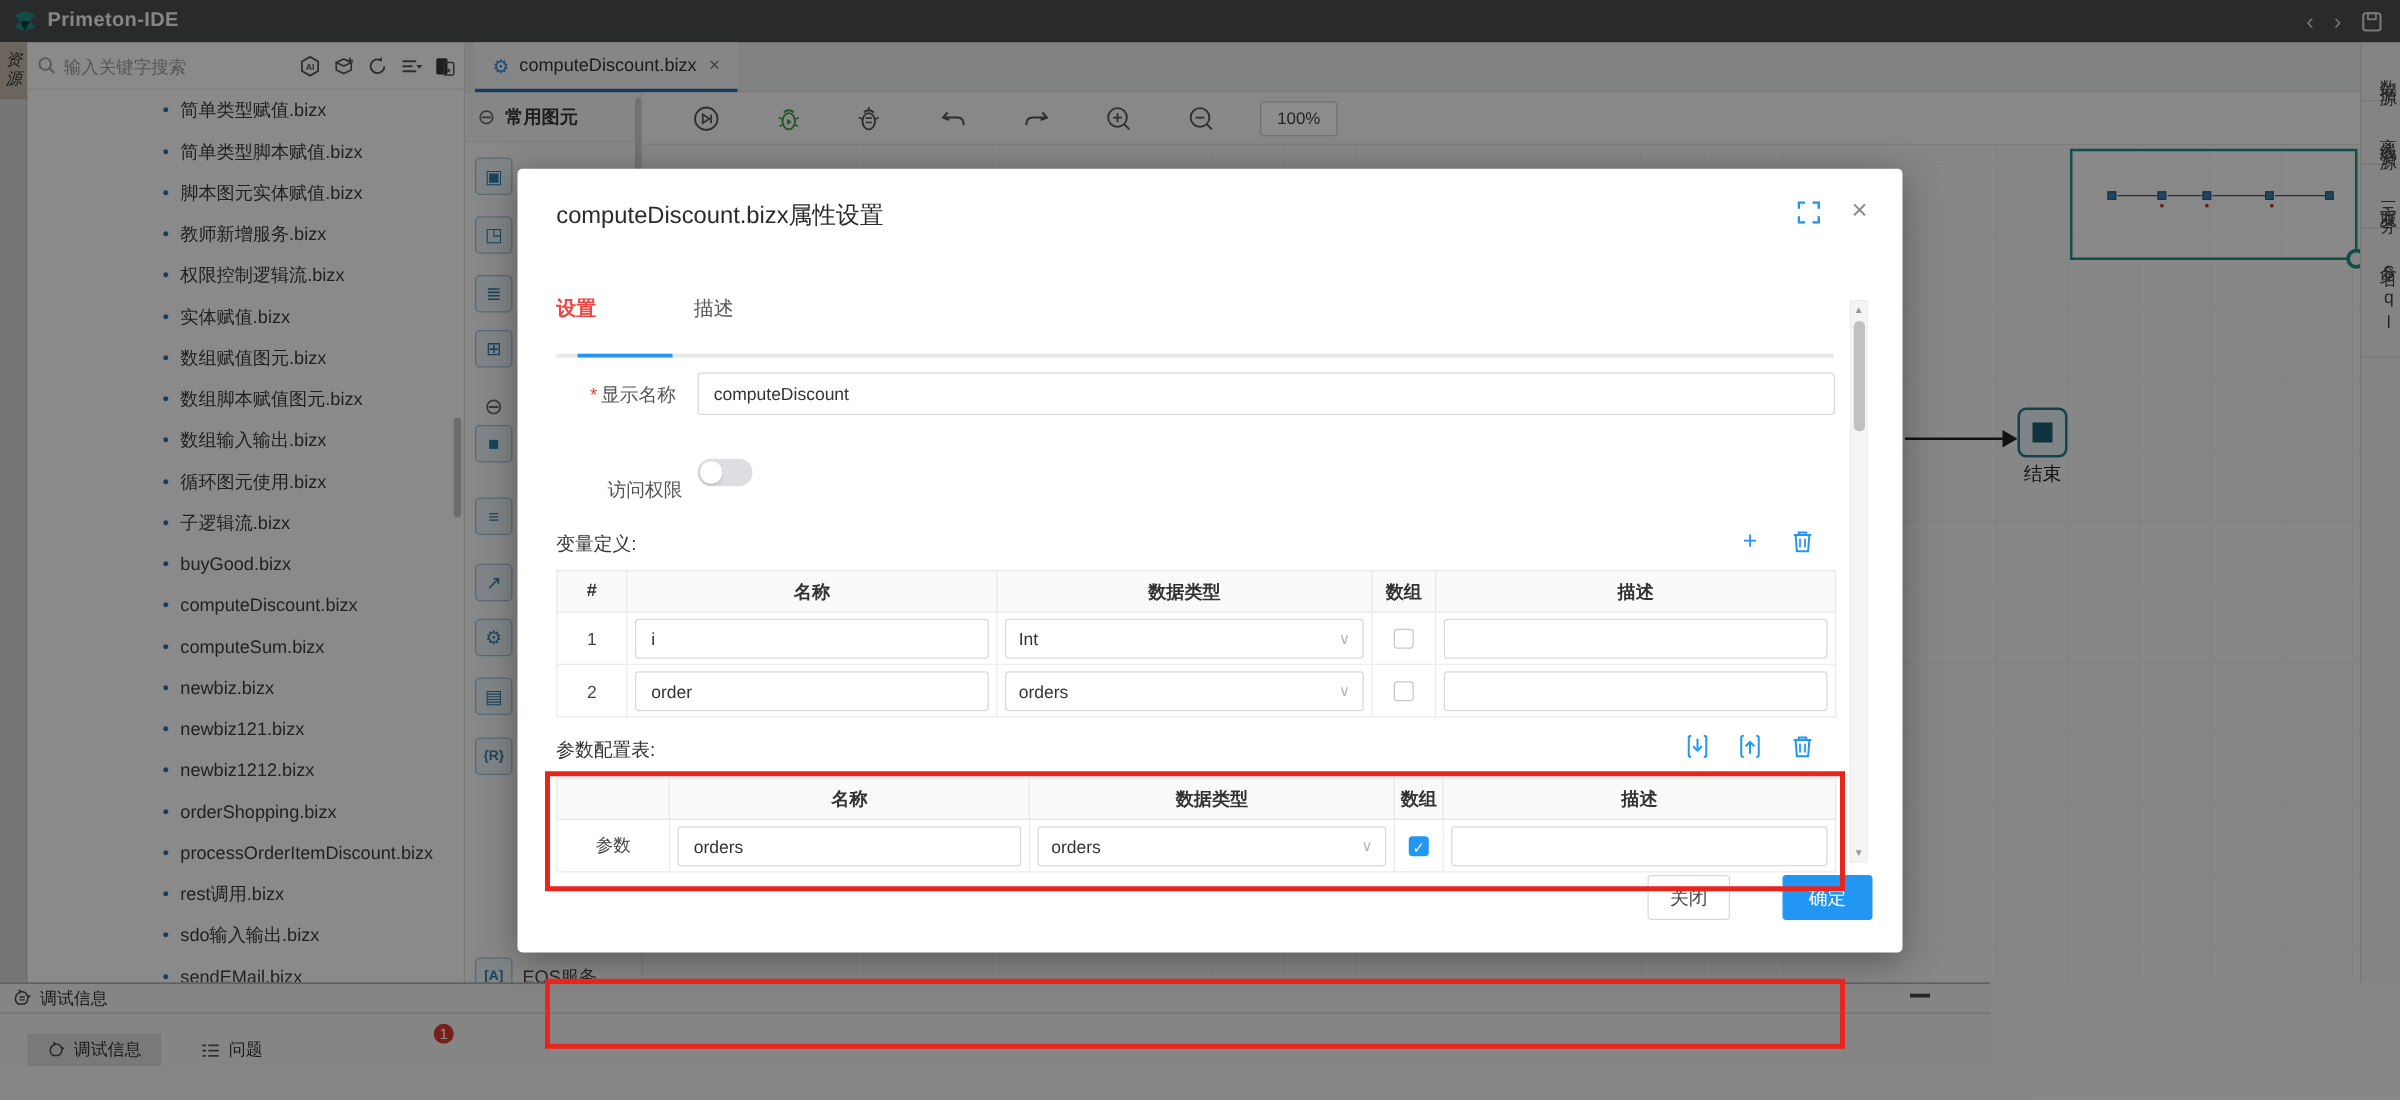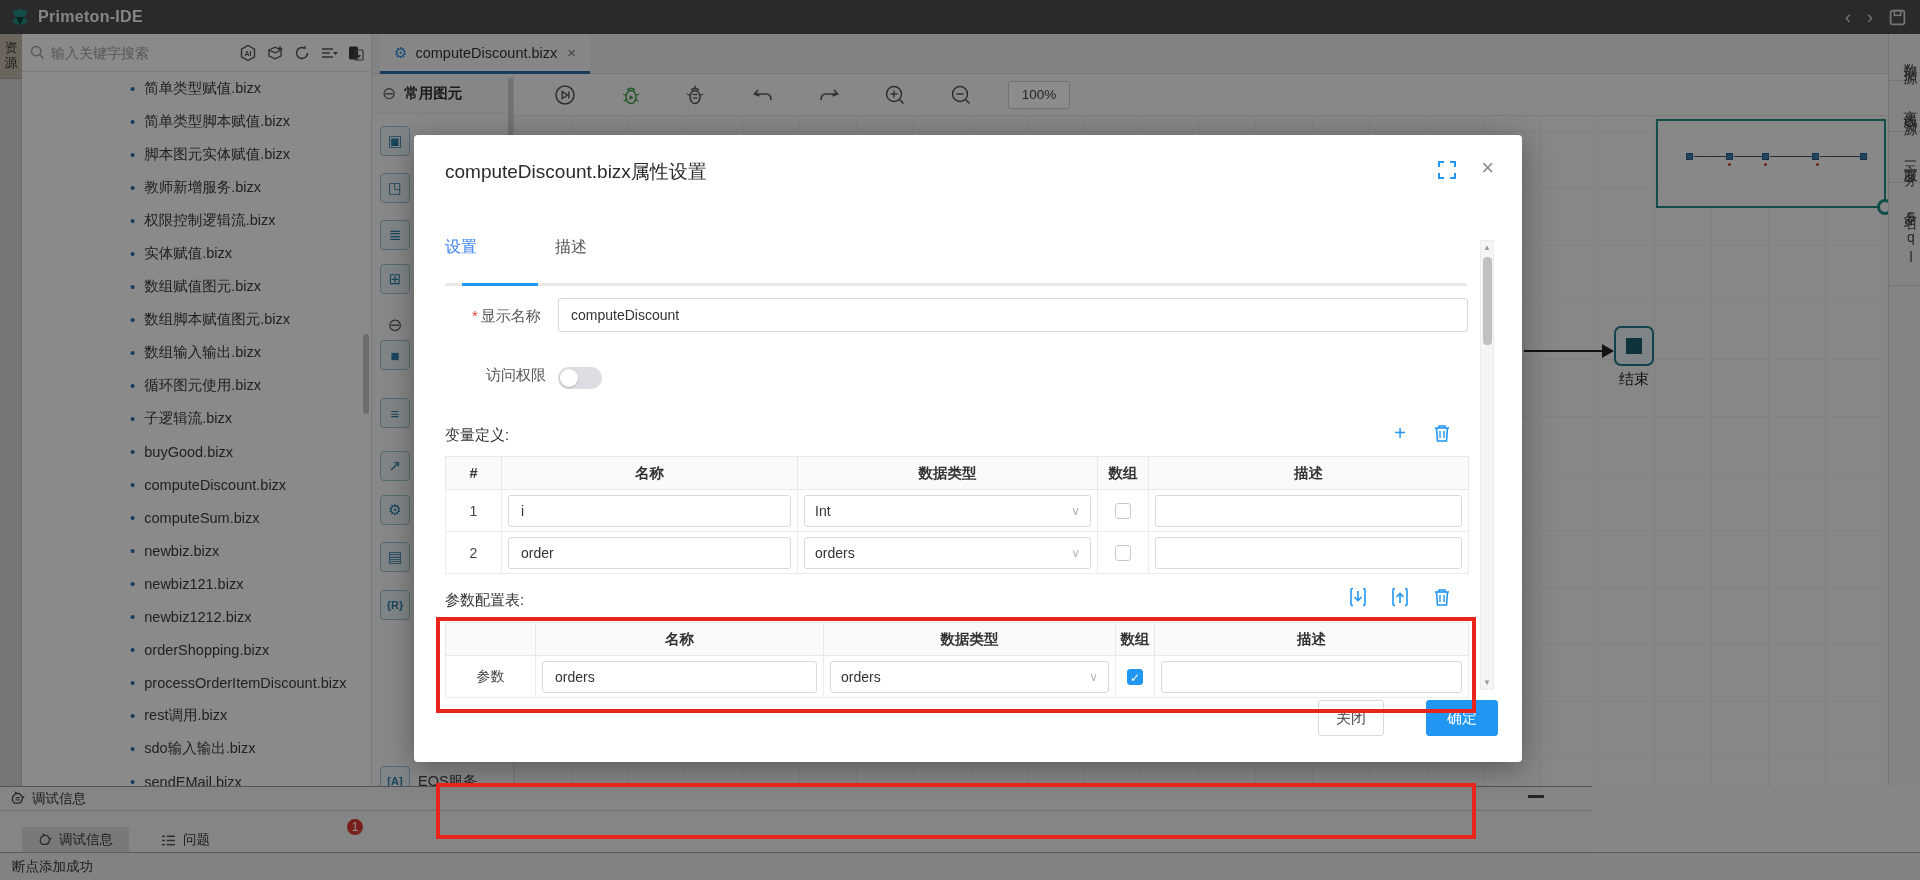--- a/index.html
+++ b/index.html
@@ -9,21 +9,21 @@
 
   
   .titlebar { position:absolute; left:0; top:0; width:1920px; height:34px; background:#4b4d4f; display:flex; align-items:center; color:#f2f2f2; }
   .logo { width:20px; height:20px; margin:0 8px 0 10px; }
   .app-title { font-size:16px; font-weight:bold; letter-spacing:.3px; }
   .tb-right { position:absolute; right:14px; top:0; height:34px; display:flex; align-items:center; gap:16px; color:#d8d8d8; }
   .tb-nav { font-size:18px; line-height:1; cursor:default; }
 
   
   .left-rail { position:absolute; left:0; top:34px; width:22px; height:752px; background:#d7d7d9; border-right:1px solid #c2c2c4; }
-  .left-rail-tab { width:22px; padding:6px 0 8px; background:#c3b9a9; color:#333; text-align:center; font-size:13px; line-height:15px; border-bottom:1px solid #aaa; }
+  .left-rail-tab { width:22px; padding:6px 0 8px; background:#c3b9a9; color:#333; text-align:center; font-size:13px; line-height:15px; border-bottom:1px solid #aaa;font-style:italic; }
 
   
   .sidebar { position:absolute; left:22px; top:34px; width:350px; height:752px; background:#fbfbfb; border-right:1px solid #ddd; overflow:hidden; }
   .searchrow { height:38px; display:flex; align-items:center; border-bottom:1px solid #e3e3e3; background:#fbfbfb; padding:0 6px 0 8px; }
   .searchrow svg { flex:none; }
   .search-input { flex:1; border:none; outline:none; background:transparent; font-size:14px; color:#444; margin-left:6px; min-width:0; }
   .search-input::placeholder { color:#9aa0a6; }
   .search-icons { display:flex; align-items:center; gap:9px; color:#555; }
   .filelist { position:absolute; left:0; top:38px; right:0; bottom:0; overflow:hidden; }
   .fileitem { height:33px; display:flex; align-items:center; padding-left:108px; cursor:pointer; white-space:nowrap; }
@@ -86,21 +86,21 @@
   
   .dim { position:absolute; inset:0; background:rgba(0,0,0,.45); z-index:500; }
 
   
   .modal { position:absolute; left:414px; top:135px; width:1108px; height:627px; background:#fff; border-radius:4px; box-shadow:0 6px 30px rgba(0,0,0,.35); z-index:600; }
   .m-title { position:absolute; left:31px; top:24px; font-size:19px; color:#2b2b2b; }
   .m-full { position:absolute; right:66px; top:26px; width:18px; height:18px; cursor:pointer; }
   .m-close { position:absolute; right:28px; top:20px; font-size:22px; color:#8a8a8a; cursor:pointer; }
   .m-tabs { position:absolute; left:31px; top:102px; display:flex; gap:78px; font-size:16px; }
   .m-tab { padding-bottom:14px; color:#555; cursor:pointer; }
-  .m-tab.active { color:#3b82f6; }
+  .m-tab.active { color:#ef4444;font-weight:bold; }
   .m-tabline { position:absolute; left:31px; top:148px; width:1022px; height:3px; background:#e8e8e8; }
   .m-tabline .on { position:absolute; left:17px; top:0; width:76px; height:3px; background:#2196f3; }
 
   .m-label { position:absolute; font-size:15px; color:#555; }
   .req { color:#e2443b; margin-right:3px; }
   .ipt { border:1px solid #d9d9d9; border-radius:3px; background:#fff; font-size:14px; color:#333; padding:0 12px; outline:none; font-family:inherit; }
   .m-name-input { position:absolute; left:144px; top:163px; width:910px; height:34px; }
   .toggle { position:absolute; left:144px; top:232px; width:44px; height:22px; border-radius:11px; background:#dcdee2; cursor:pointer; }
   .toggle .knob { position:absolute; left:2px; top:2px; width:18px; height:18px; border-radius:50%; background:#fff; box-shadow:0 1px 2px rgba(0,0,0,.2); }
 
@@ -435,23 +435,20 @@
             <line x1="1" y1="7" x2="4" y2="7" stroke="#555" stroke-width="1.6"></line>
             <line x1="6" y1="7" x2="15" y2="7" stroke="#555" stroke-width="1.6"></line>
             <line x1="1" y1="11.5" x2="4" y2="11.5" stroke="#555" stroke-width="1.6"></line>
             <line x1="6" y1="11.5" x2="15" y2="11.5" stroke="#555" stroke-width="1.6"></line>
           </svg>
         <span>问题</span>
       </div>
     </div>
   </div>
 
-  <div class="statusbar">
-    <span>断点添加成功</span>
-  </div>
 
   <div class="dim"></div>
 
   <div class="modal">
     <div class="m-title">computeDiscount.bizx属性设置</div>
     <svg class="m-full" viewBox="0 0 18 18">
       <path d="M1 6 V1 H6" fill="none" stroke="#2196f3" stroke-width="2"></path>
       <path d="M12 1 H17 V6" fill="none" stroke="#2196f3" stroke-width="2"></path>
       <path d="M17 12 V17 H12" fill="none" stroke="#2196f3" stroke-width="2"></path>
       <path d="M6 17 H1 V12" fill="none" stroke="#2196f3" stroke-width="2"></path>
@@ -462,21 +459,21 @@
       <span class="m-tab active">设置</span>
       <span class="m-tab">描述</span>
     </div>
     <div class="m-tabline">
         <div class="on"></div>
       </div>
 
     <div class="m-label" style="left:58px; top:172px;"><span class="req">*</span><span>显示名称</span></div>
     <input class="ipt m-name-input" value="computeDiscount" style="">
 
-    <div class="m-label" style="left:72px; top:231px;">访问权限</div>
+    <div class="m-label" style="left:72px; top:248px;">访问权限</div>
     <div class="toggle">
         <div class="knob"></div>
       </div>
 
     <div class="sec-label" style="top:291px;">变量定义:</div>
     <div class="sec-icons" style="right:70px; top:288px;">
       <span class="blue-ic">+</span>
       <svg class="blue-ic" width="18" height="20" viewBox="0 0 18 20">
           <path d="M2 5 H16" stroke="#2196f3" stroke-width="1.6"></path>
           <path d="M6 5 V3 H12 V5" fill="none" stroke="#2196f3" stroke-width="1.6"></path>

